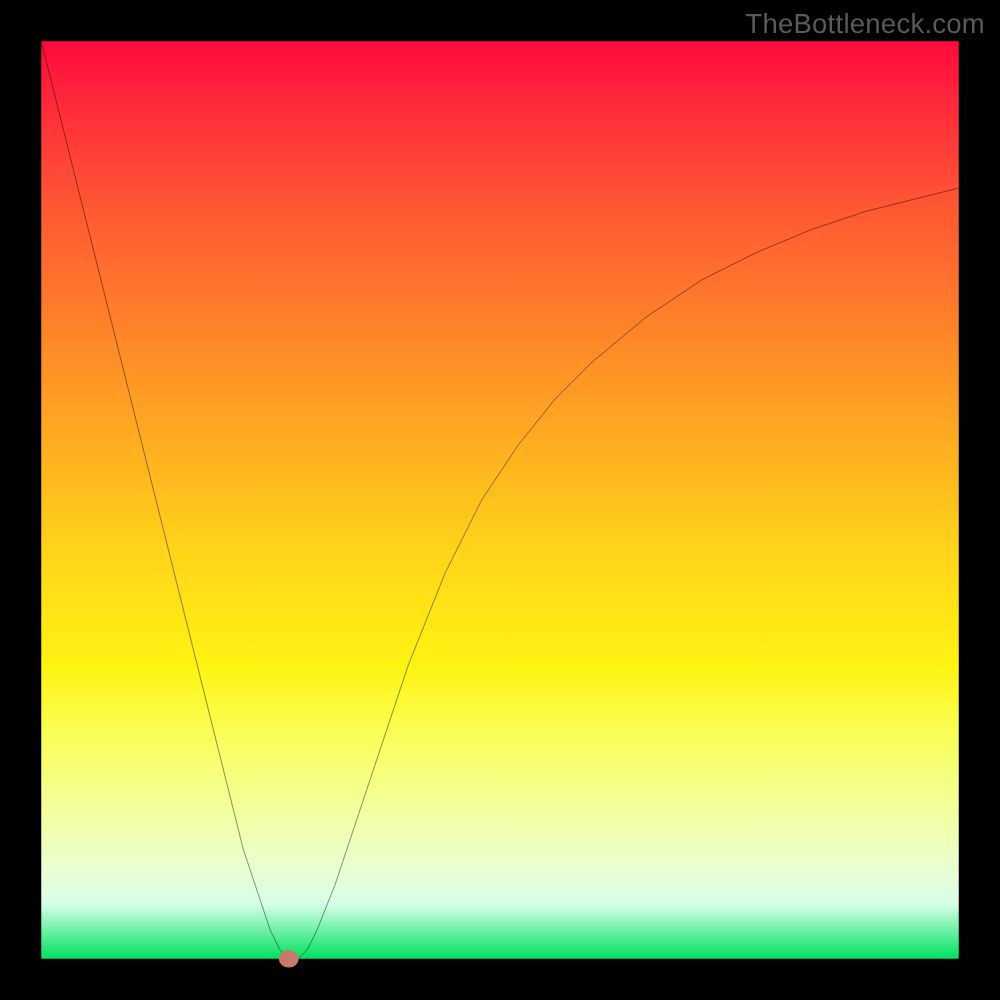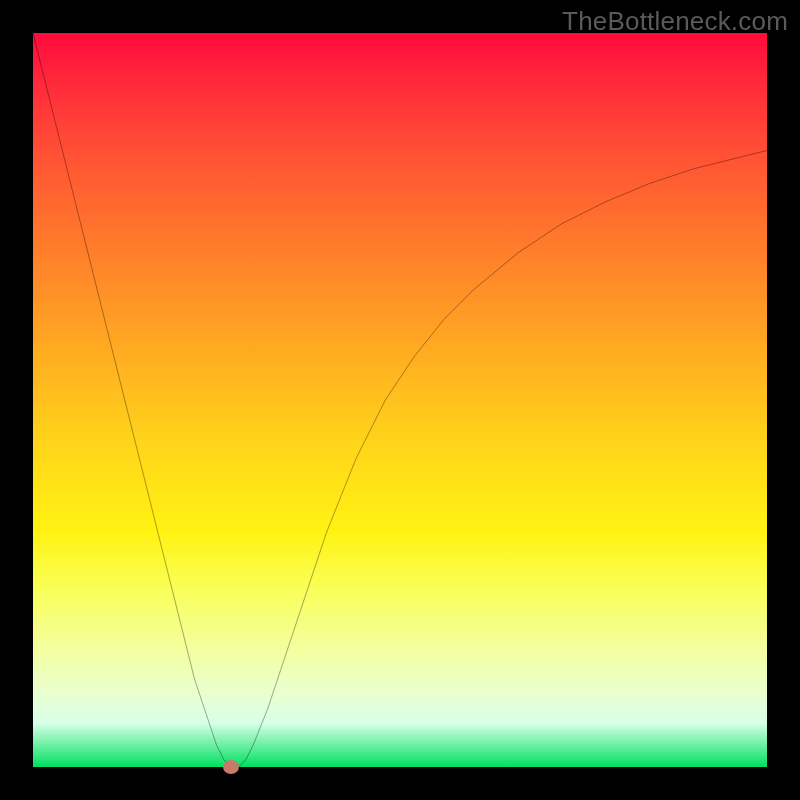--- a/index.html
+++ b/index.html
@@ -53,21 +53,21 @@
     background: #c77a6a;
     left: 232px;
     top: 752px;
     z-index: 3;
   }
   .watermark {
     position: absolute;
     top: 6px;
     right: 12px;
     color: #5a5a5a;
-    font-size: 26px;
+    font-size: 22px;
     font-weight: 500;
     letter-spacing: 0.2px;
     z-index: 4;
   }
 </style>
 </head>
 <body>
 
 <div class="frame">
 

